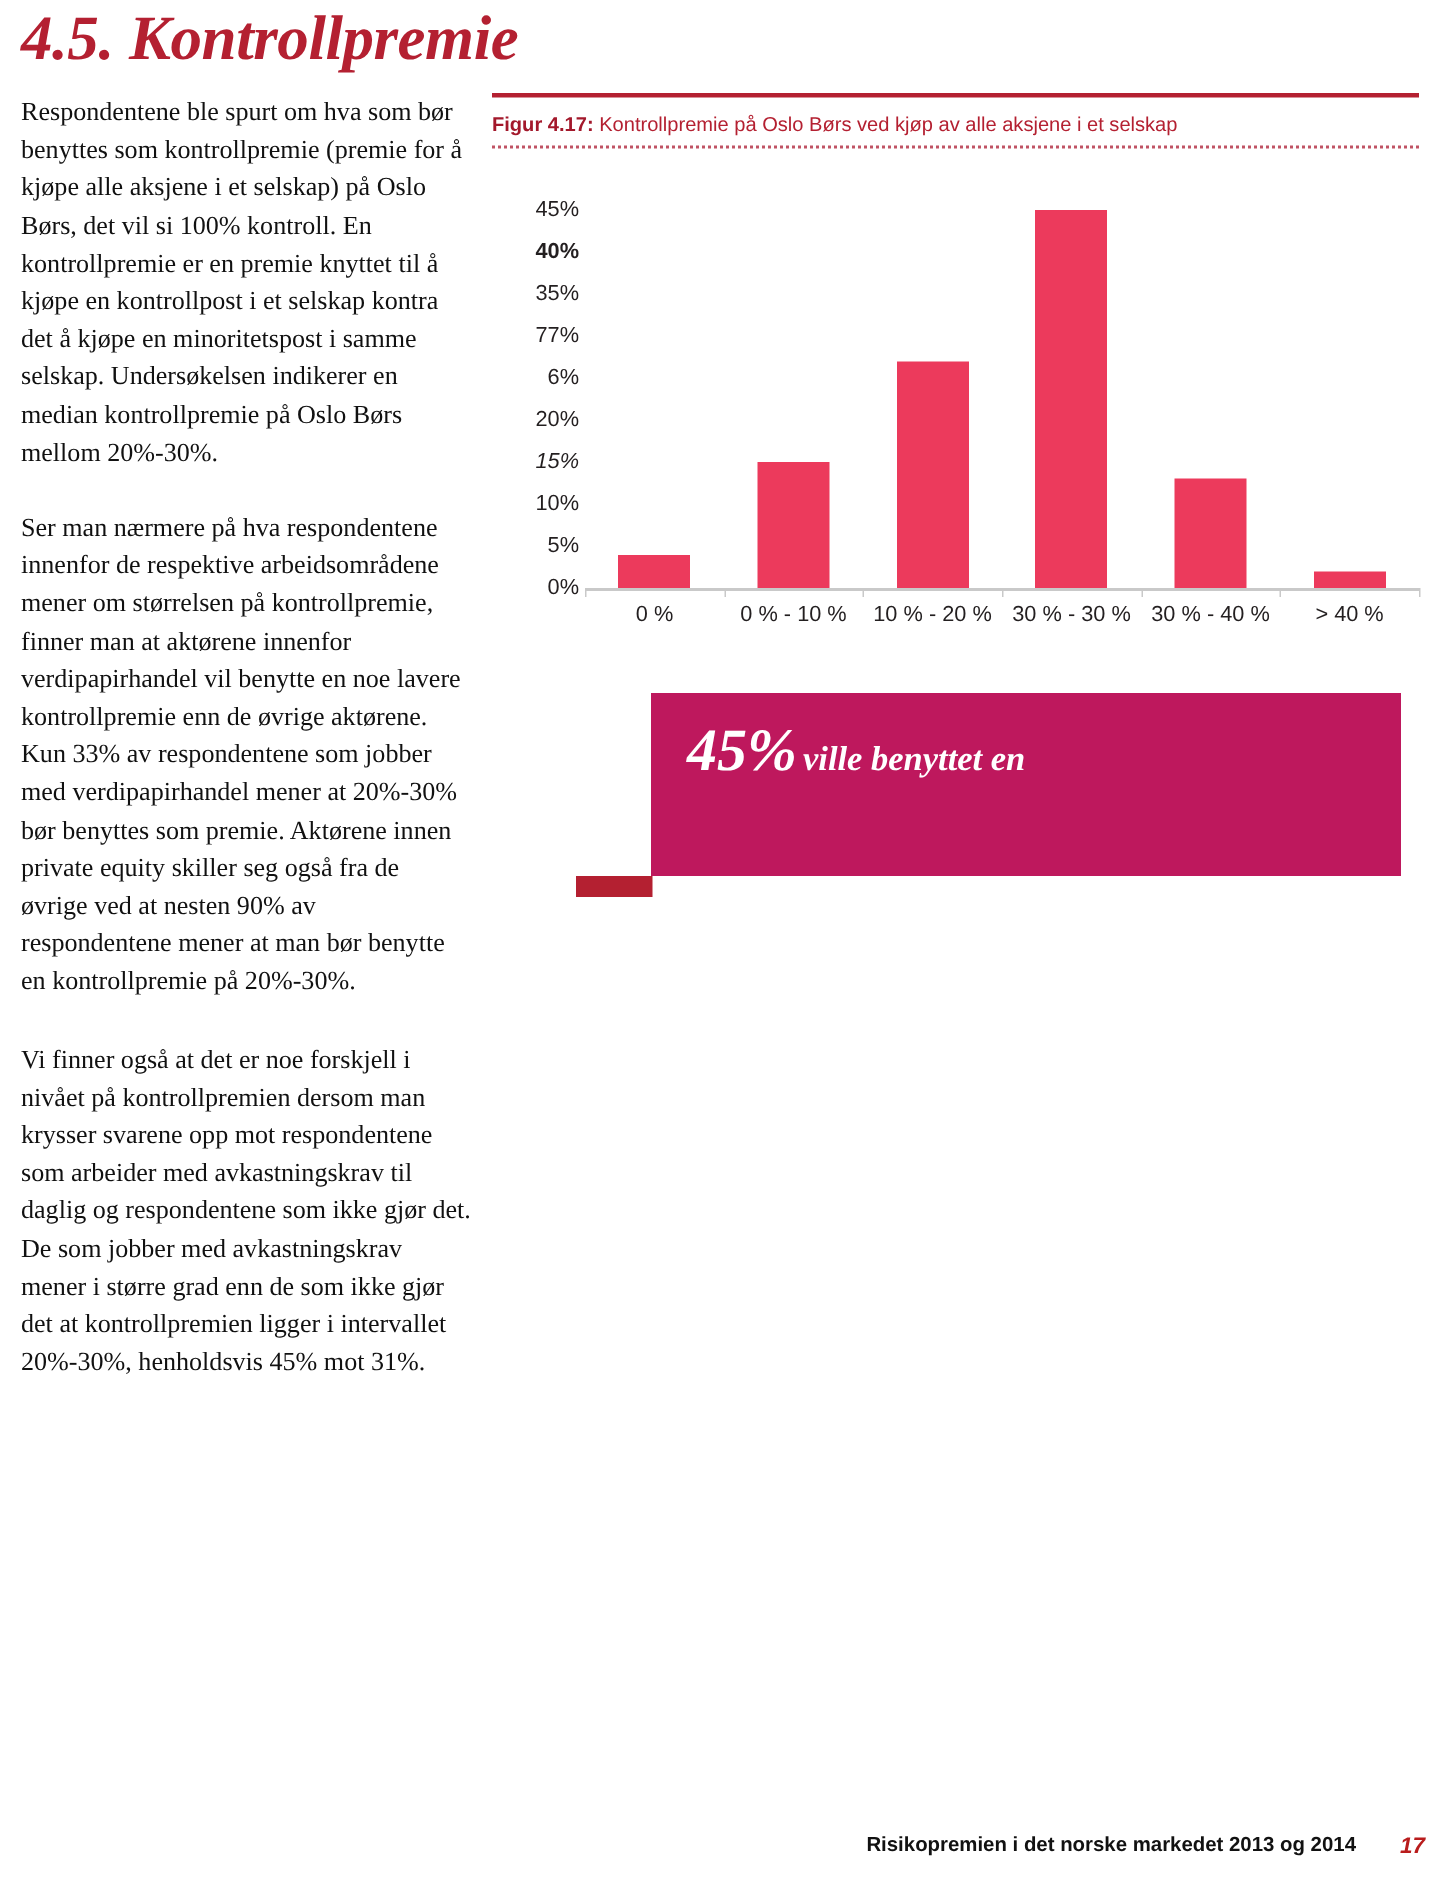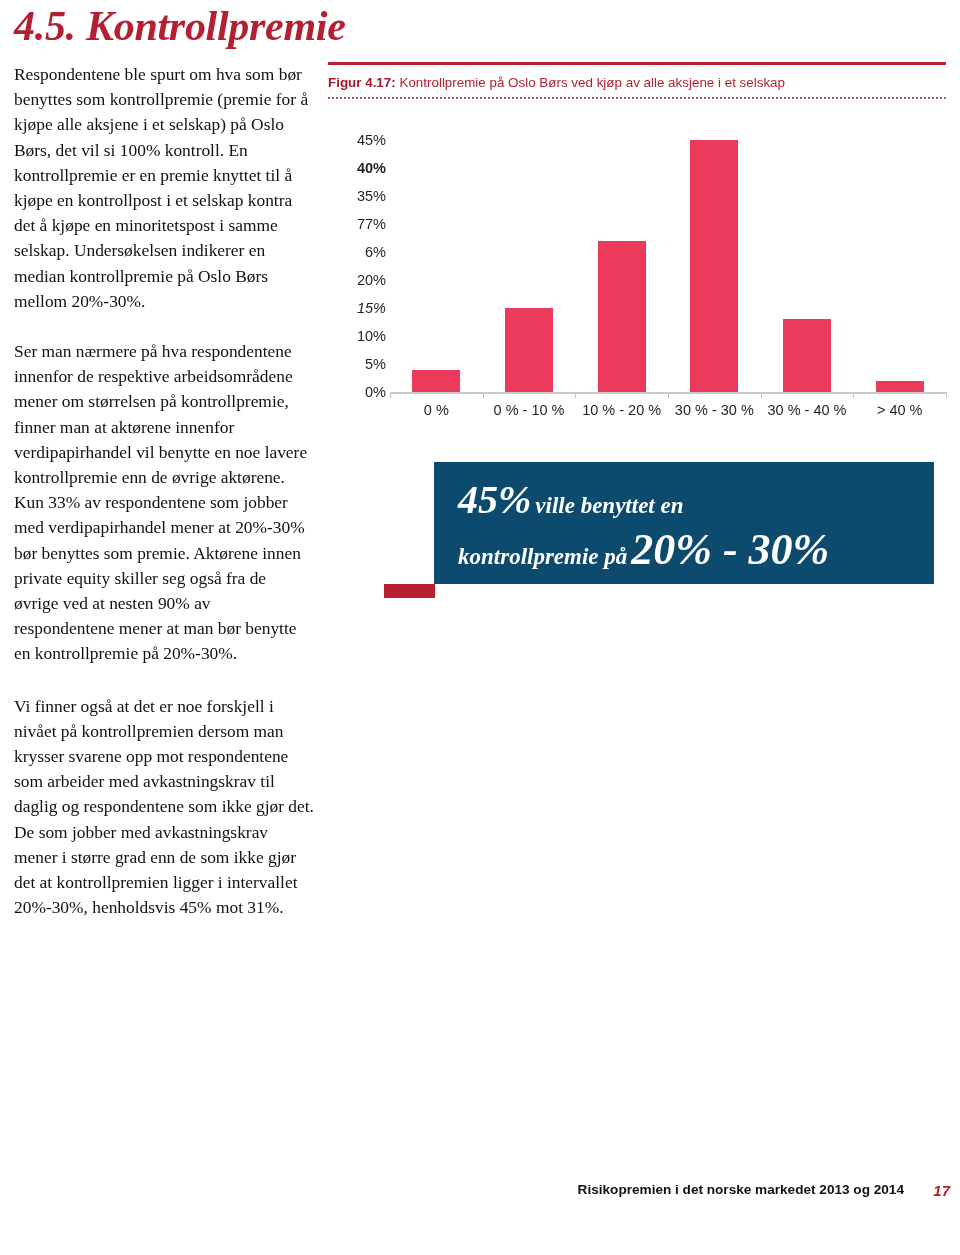--- a/index.html
+++ b/index.html
@@ -160,21 +160,21 @@
     white-space: nowrap;
   }
 
   
   #callout {
     position: absolute;
     left: 434px;
     top: 462px;
     width: 500px;
     height: 122px;
-    background: #0c4a6e;
+    background: #be185d;
   }
   #callout-tab {
     position: absolute;
     left: 384px;
     top: 584px;
     width: 51px;
     height: 14px;
     background: #B42031;
   }
   #callout-text {
@@ -198,21 +198,21 @@
   }
   .callout-big { font-size: 40px; }
   .callout-small { font-size: 23px; }
   .callout-huge { font-size: 44px; }
 
   
   #footer {
     position: absolute;
     left: 0;
     right: 0;
-    top: 1182px;
+    top: 1222px;
     height: 26px;
   }
   #footer-title {
     position: absolute;
     right: 56px;
     top: 0;
     font-family: "Liberation Sans", sans-serif;
     font-weight: bold;
     font-size: 13.6px;
     color: #111111;
@@ -304,23 +304,19 @@
     <div class="x-tickmark" style="left: 618px;"></div>
   </div>
 
 <div id="callout-tab"></div>
 <div id="callout">
   <div id="callout-text">
     <div id="callout-line1">
       <span class="callout-big">45%</span>
       <span class="callout-small">ville benyttet en</span>
     </div>
-    <div id="callout-line2">
-      <span class="callout-small">kontrollpremie på</span>
-      <span class="callout-huge">20% - 30%</span>
-    </div>
   </div>
 </div>
 
 <div id="footer">
   <div id="footer-title">Risikopremien i det norske markedet 2013 og 2014</div>
   <div id="footer-page">17</div>
 </div>
 
 </body></html>

